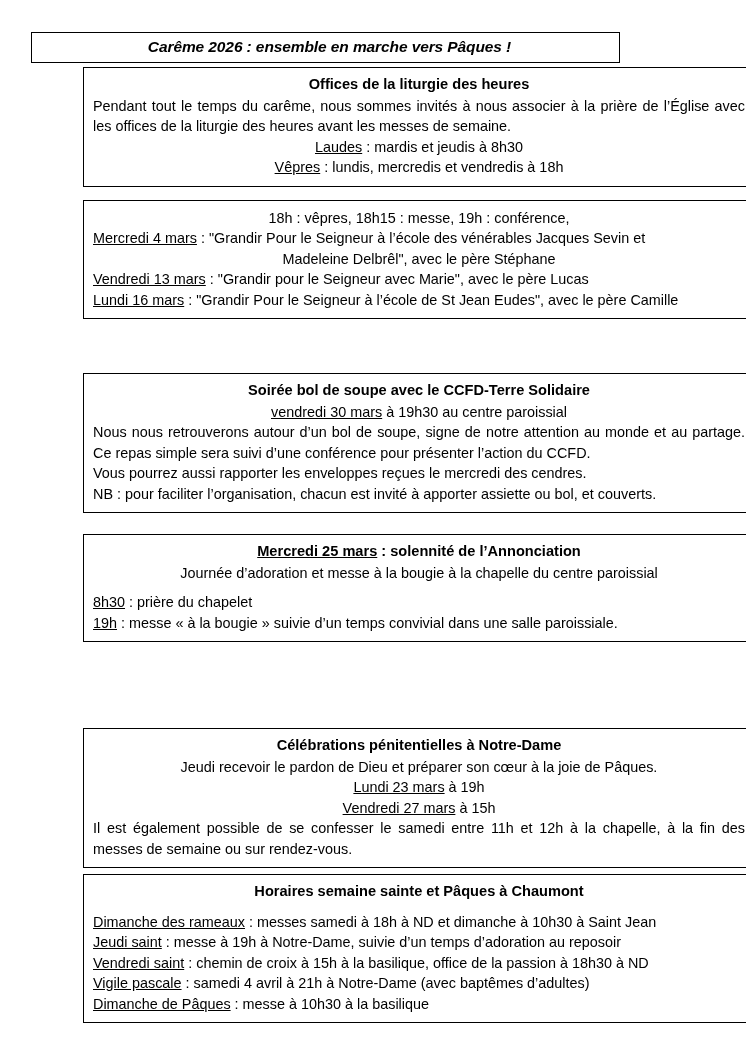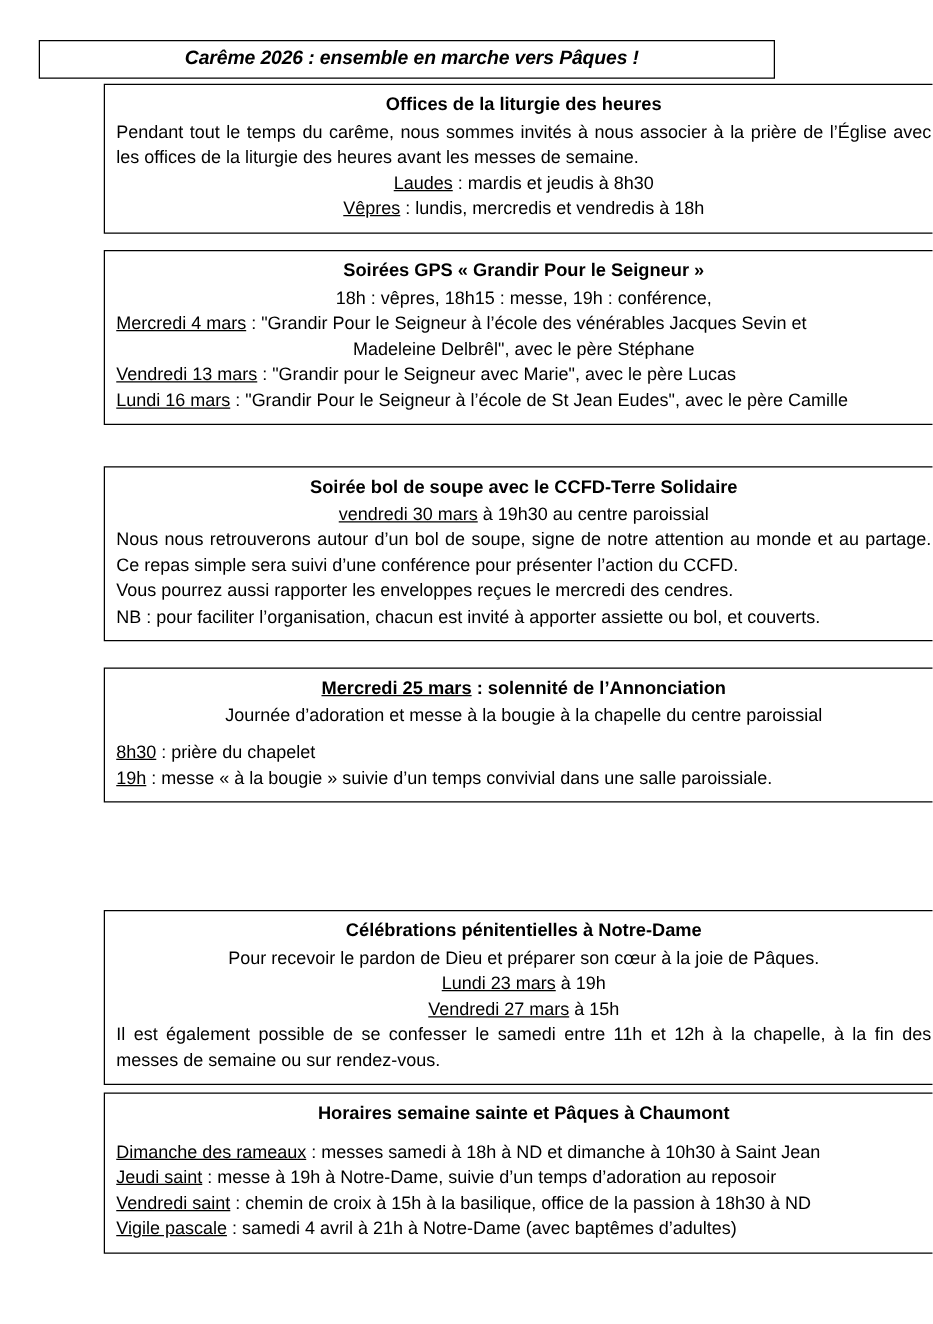--- a/index.html
+++ b/index.html
@@ -94,21 +94,20 @@
     <p class="line just">Pendant tout le temps du carême, nous sommes invités à nous associer à la prière de l’Église avec les offices de la liturgie des heures avant les messes de semaine.</p>
     <p class="line center">
       <span class="u">Laudes</span><span> : mardis et jeudis à 8h30</span>
     </p>
     <p class="line center">
       <span class="u">Vêpres</span><span> : lundis, mercredis et vendredis à 18h</span>
     </p>
   </div>
 
   <div class="section" id="sec2" style="top:200px;">
-    <div class="sec-head">Soirées GPS « Grandir Pour le Seigneur »</div>
     <p class="line center">18h : vêpres, 18h15 : messe, 19h : conférence,</p>
 
     <p class="hang just">
       <span class="u">Mercredi 4 mars</span><span> : "Grandir Pour le Seigneur à l’école des vénérables Jacques Sevin et</span>
     </p>
     <p class="line center">Madeleine Delbrêl", avec le père Stéphane</p>
 
     <p class="hang left">
       <span class="u">Vendredi 13 mars</span><span> : "Grandir pour le Seigneur avec Marie", avec le père Lucas</span>
     </p>
@@ -137,21 +136,21 @@
     <p class="line left">
       <span class="u">8h30</span><span> : prière du chapelet</span>
     </p>
     <p class="line left">
       <span class="u">19h</span><span> : messe « à la bougie » suivie d’un temps convivial dans une salle paroissiale.</span>
     </p>
   </div>
 
   <div class="section" id="sec5" style="top:728px;">
     <div class="sec-head">Célébrations pénitentielles à Notre-Dame</div>
-    <p class="line center">Pour recevoir le pardon de Dieu et préparer son cœur à la joie de Pâques.</p>
+    <p class="line center">Jeudi recevoir le pardon de Dieu et préparer son cœur à la joie de Pâques.</p>
     <p class="line center">
       <span class="u">Lundi 23 mars</span><span> à 19h</span>
     </p>
     <p class="line center">
       <span class="u">Vendredi 27 mars</span><span> à 15h</span>
     </p>
     <p class="line just">Il est également possible de se confesser le samedi entre 11h et 12h à la chapelle, à la fin des messes de semaine ou sur rendez-vous.</p>
   </div>
 
   <div class="section" id="sec6" style="top:874px;">
@@ -162,15 +161,18 @@
     </p>
     <p class="line left">
       <span class="u">Jeudi saint</span><span> : messe à 19h à Notre-Dame, suivie d’un temps d’adoration au reposoir</span>
     </p>
     <p class="line left">
       <span class="u">Vendredi saint</span><span> : chemin de croix à 15h à la basilique, office de la passion à 18h30 à ND</span>
     </p>
     <p class="line left">
       <span class="u">Vigile pascale</span><span> : samedi 4 avril à 21h à Notre-Dame (avec baptêmes d’adultes)</span>
     </p>
+    <p class="line left">
+      <span class="u">Dimanche de Pâques</span><span> : messe à 10h30 à la basilique</span>
+    </p>
   </div>
 
 </div>
 
 </body></html>

